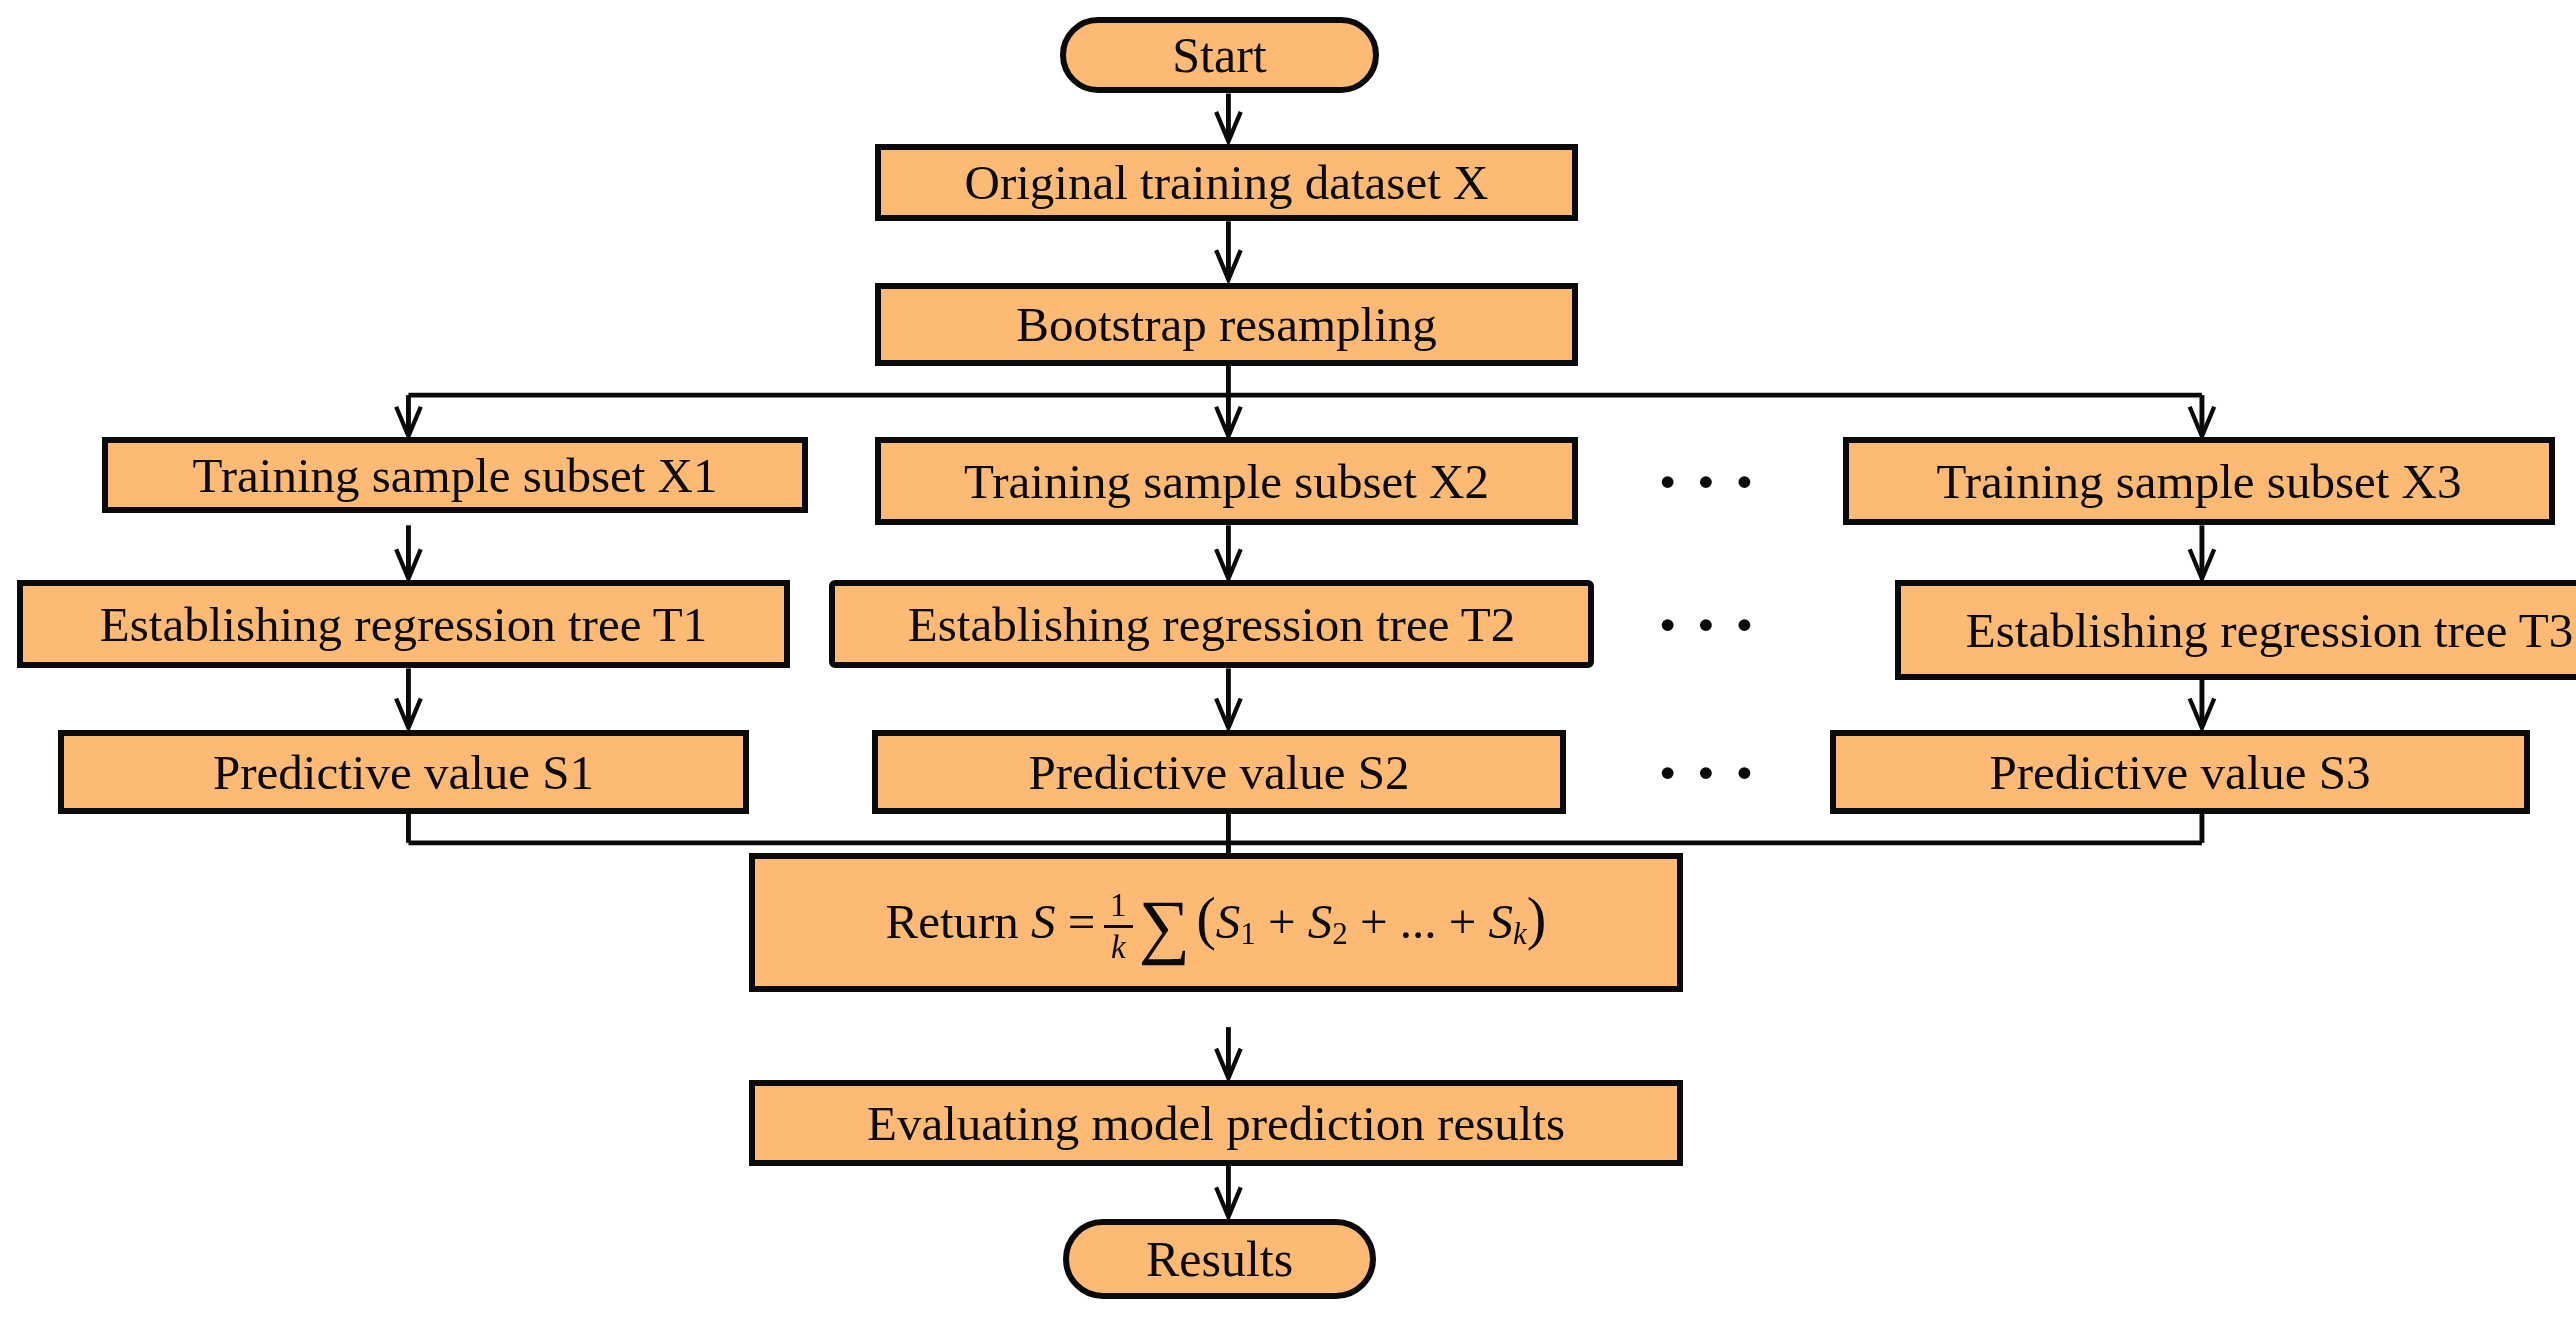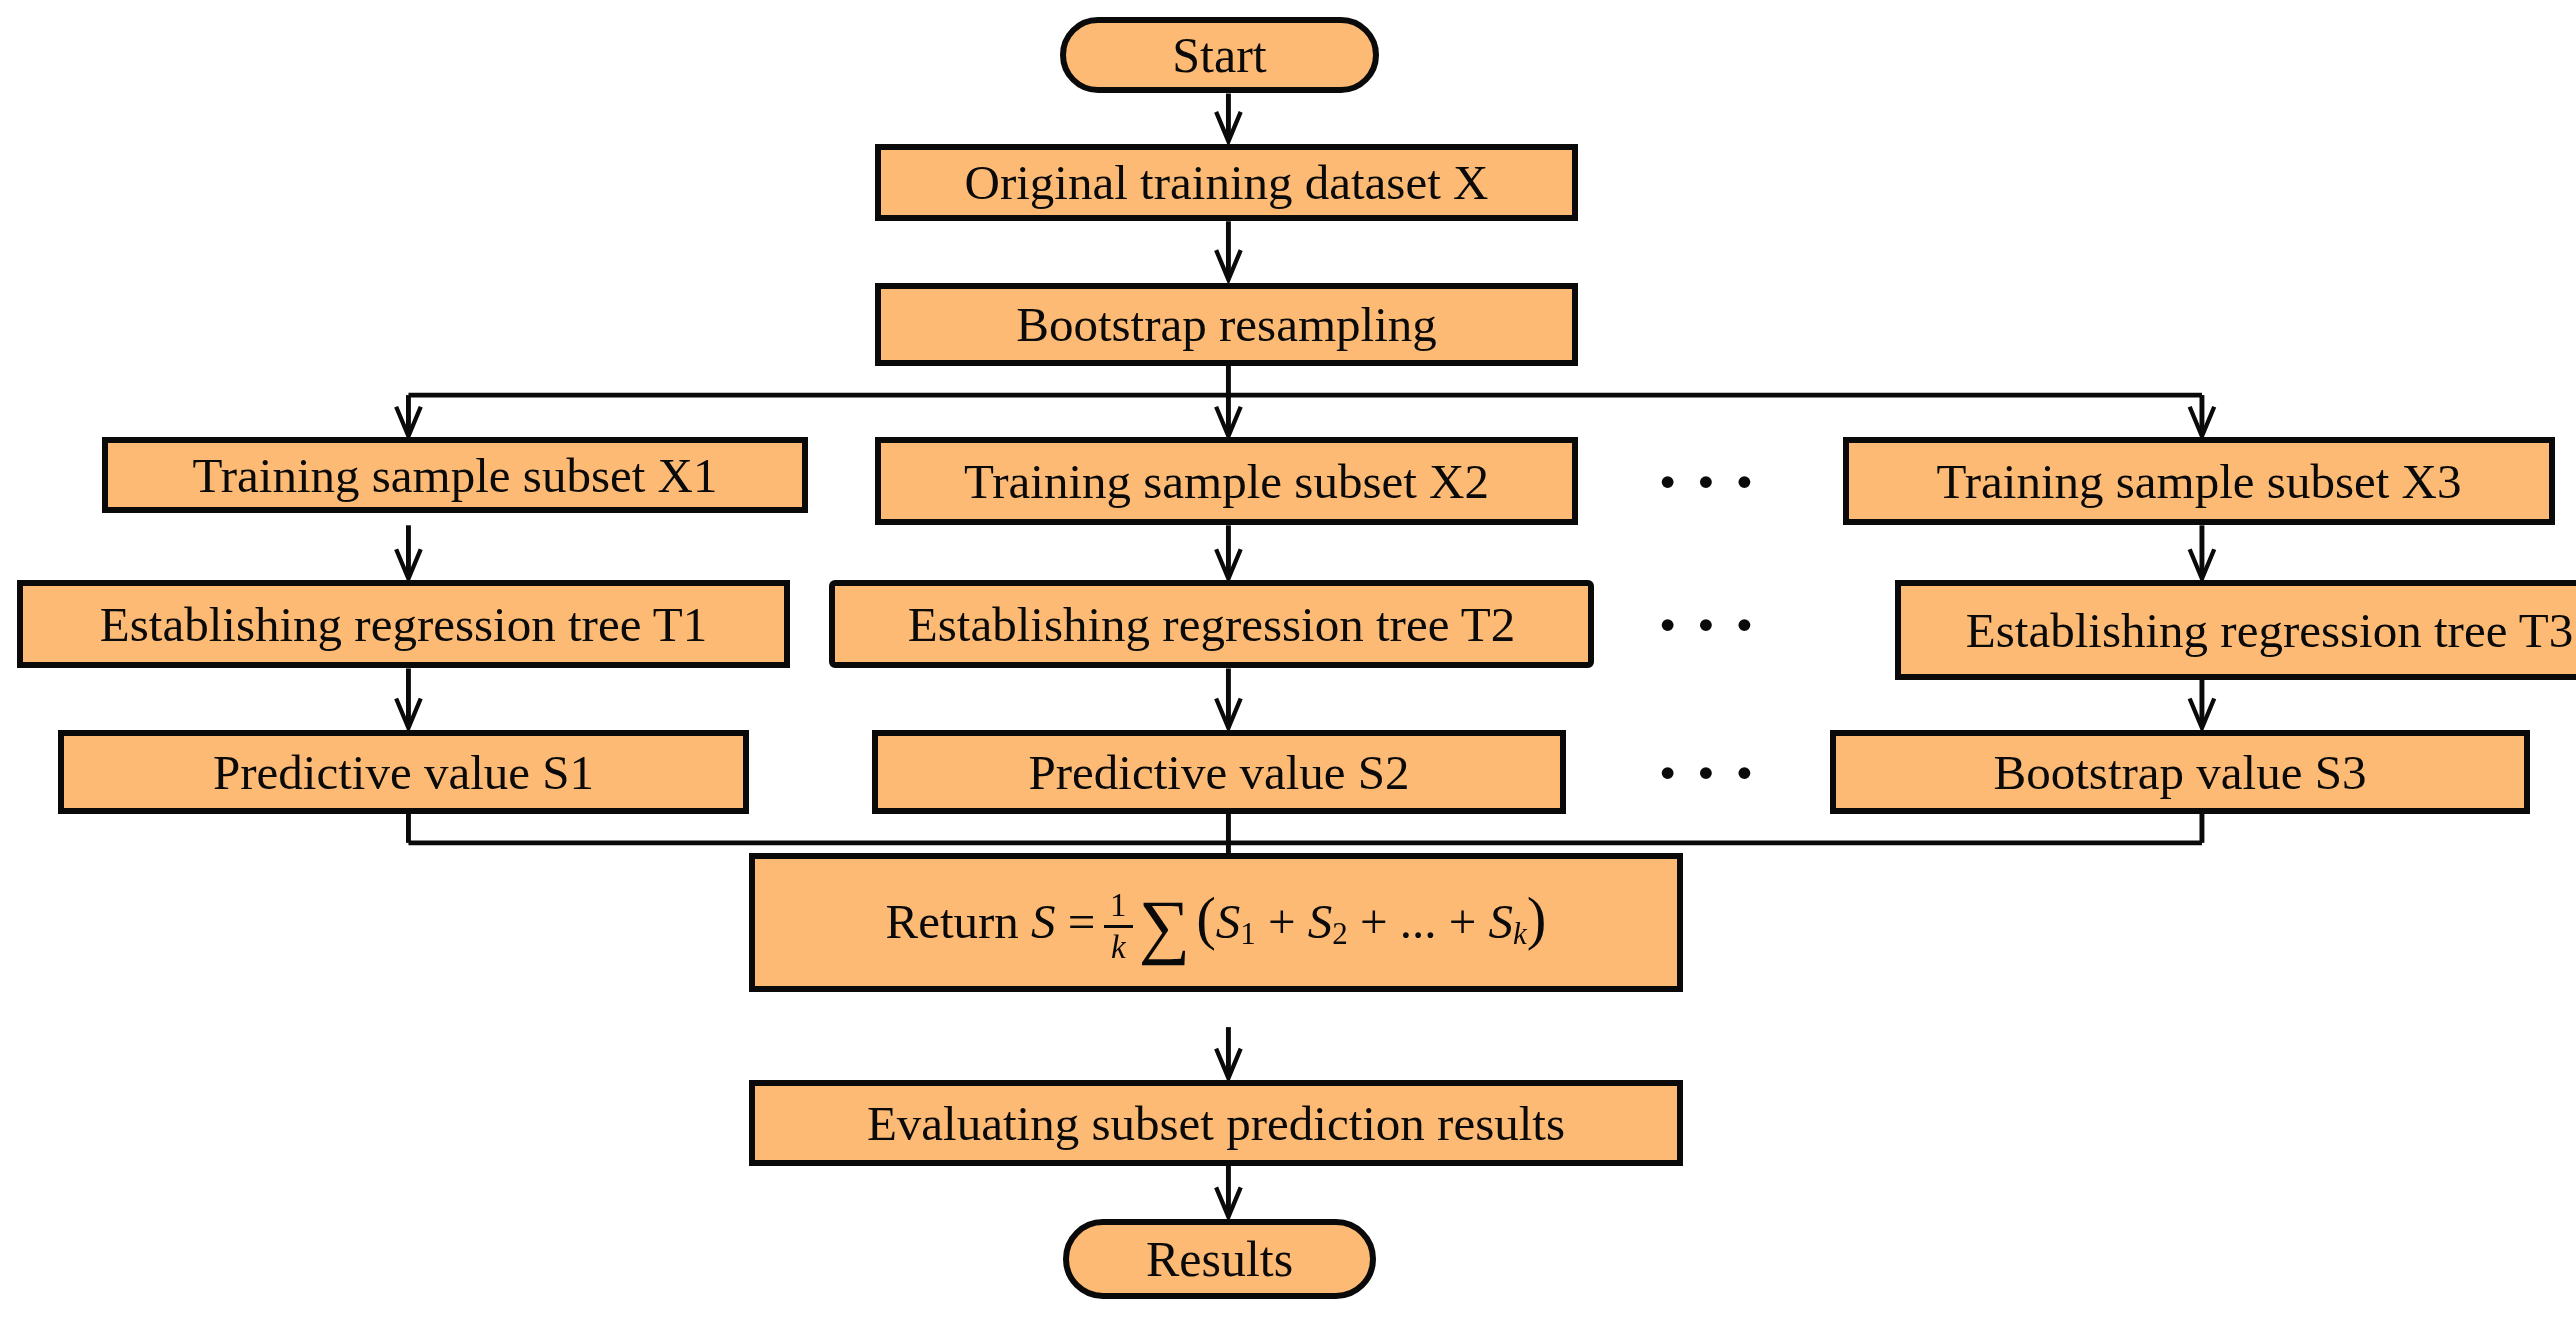--- a/index.html
+++ b/index.html
@@ -180,26 +180,26 @@
   <div class="node" style="left:1843px; top:437px; width:712px; height:88px;">Training sample subset X3</div>
 
   <div class="node" style="left:17px; top:580px; width:773px; height:88px;">Establishing regression tree T1</div>
   <div class="node" style="left:829px; top:580px; width:765px; height:88px;border-radius:6px;">Establishing regression tree T2</div>
   <div class="dots" style="left:1622px; top:580px; width:184px; height:88px;">...</div>
   <div class="node" style="left:1895px; top:580px; width:749px; height:100px;">Establishing regression tree T3</div>
 
   <div class="node" style="left:58px; top:730px; width:691px; height:84px;">Predictive value S1</div>
   <div class="node" style="left:872px; top:730px; width:694px; height:84px;">Predictive value S2</div>
   <div class="dots" style="left:1622px; top:730px; width:184px; height:84px;">...</div>
-  <div class="node" style="left:1830px; top:730px; width:700px; height:84px;">Bootstrap value S3</div>
+  <div class="node" style="left:1830px; top:730px; width:700px; height:84px;">Predictive value S3</div>
 
   <div class="node" style="left:749px; top:853px; width:934px; height:139px;">
     <span class="formula">
       <span>Return</span><span class="sp"></span><span class="it">S</span><span class="sp"></span><span>=</span><span class="frac"><span class="num">1</span><span class="den">k</span></span><span class="sigma">∑</span><span class="paren">(</span><span class="it">S</span><sub>1</sub><span class="sp"></span><span>+</span><span class="sp"></span><span class="it">S</span><sub>2</sub><span class="sp"></span><span>+</span><span class="sp"></span><span>...</span><span class="sp"></span><span>+</span><span class="sp"></span><span class="it">S</span><sub class="it">k</sub><span class="paren">)</span>
     </span>
   </div>
 
-  <div class="node" style="left:749px; top:1080px; width:934px; height:86px;">Evaluating subset prediction results</div>
+  <div class="node" style="left:749px; top:1080px; width:934px; height:86px;">Evaluating model prediction results</div>
 
   <div class="node oval" style="left:1063px; top:1219px; width:313px; height:80px;">Results</div>
 
 </div>
 
 
 </body></html>

